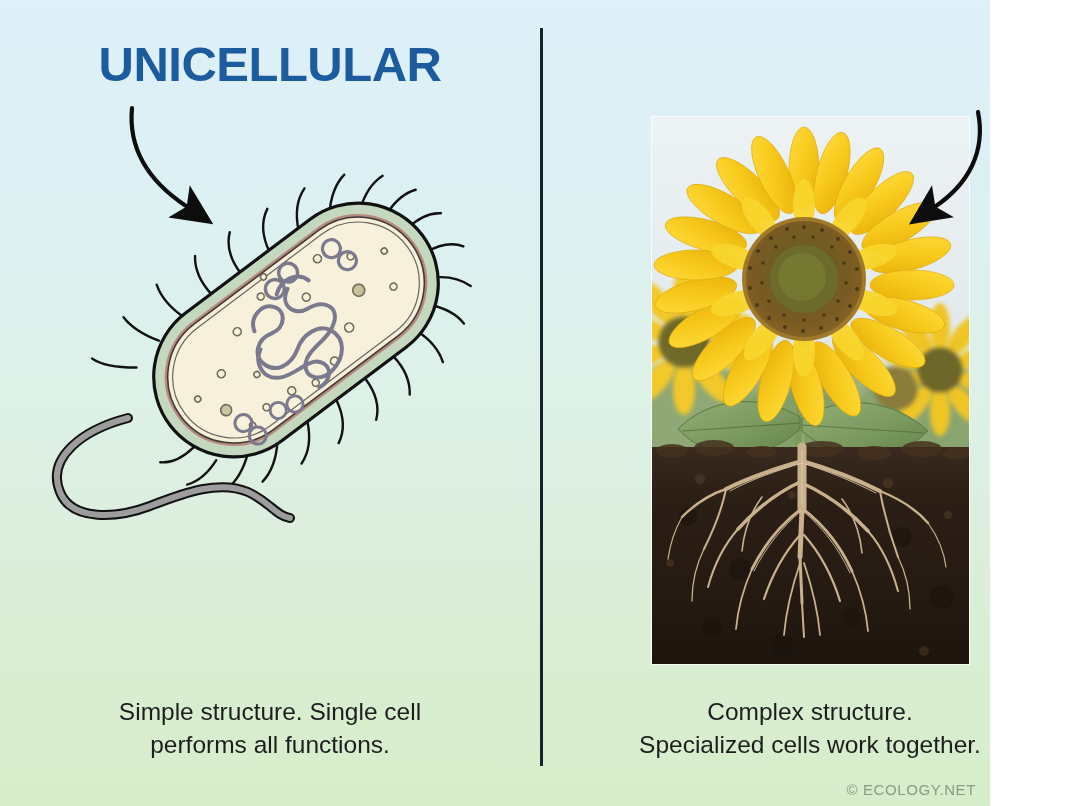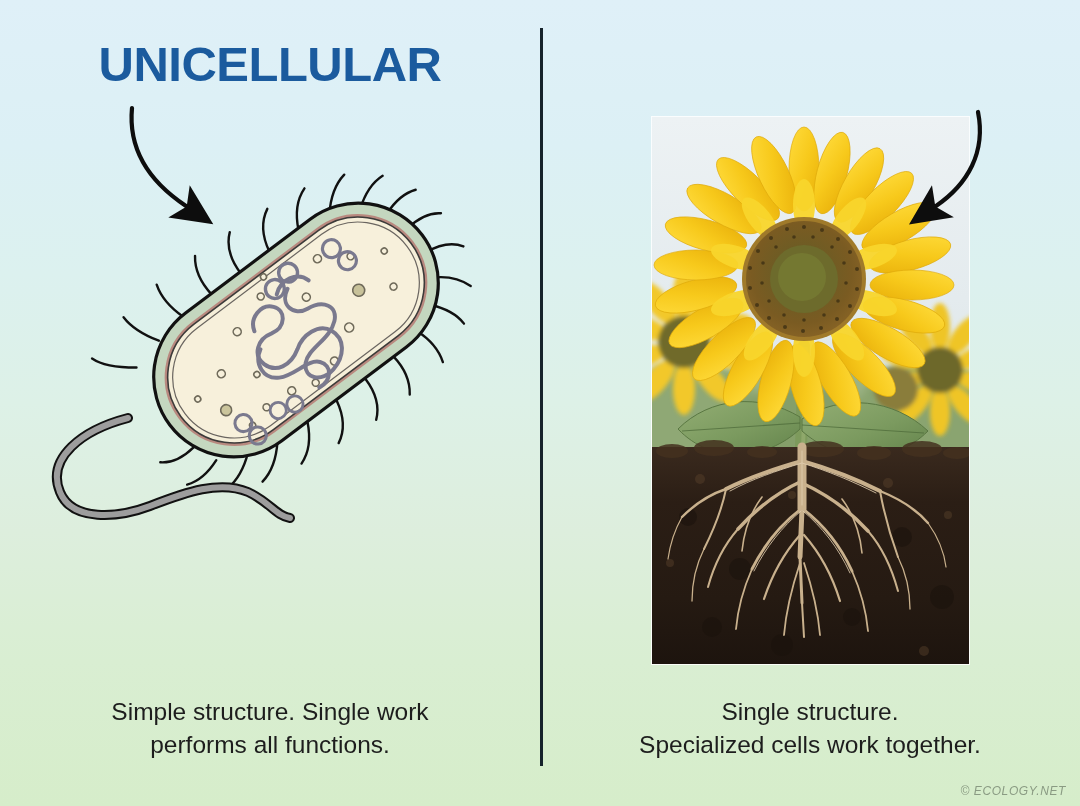--- a/index.html
+++ b/index.html
@@ -3,21 +3,21 @@
 <meta charset="utf-8">
 <title>Unicellular vs Multicellular</title>
 <style>
   html, body {
     margin: 0;
     padding: 0;
     background: #ffffff;
   }
   #canvas {
     position: relative;
-    width: 1080px;
+    width: 990px;
     height: 806px;
     overflow: hidden;
     background: linear-gradient(to bottom,
         #dff0f8 0%,
         #dcf0f5 18%,
         #dcf1ef 34%,
         #ddf1e7 50%,
         #ddeedd 66%,
         #d9eed2 82%,
         #d6edca 100%);
@@ -58,24 +58,23 @@
     white-space: pre-line;
   }
   #caption-left  { left: 20px;  width: 500px; top: 696px; }
   #caption-right { left: 560px; width: 500px; top: 696px; }
 
   
   #credit {
     position: absolute;
     right: 14px;
     bottom: 8px;
-    font-size: 12px;
+    font-size: 15px;
     letter-spacing: 0.6px;
     color: #8a9b83;
-    font-style: italic;
   }
 
   
   .layer {
     position: absolute;
     left: 0;
     top: 0;
     width: 1080px;
     height: 806px;
     pointer-events: none;
@@ -485,21 +484,21 @@
                  C-12,-42 -30,-38 -34,-24"></path>
         <path d="M-40,-6
                  C-54,2 -56,20 -42,28
                  C-28,36 -8,30 0,40
                  C8,50 -2,62 -16,60"></path>
         <path d="M6,-40 C18,-50 36,-46 40,-32"></path>
       </g>
     </g>
   </svg>
 
-  <div class="caption" id="caption-left">Simple structure. Single work
+  <div class="caption" id="caption-left">Simple structure. Single cell
 performs all functions.</div>
 
-  <div class="caption" id="caption-right">Single structure.
+  <div class="caption" id="caption-right">Complex structure.
 Specialized cells work together.</div>
 
   <div id="credit">© ECOLOGY.NET</div>
 
 </div>
 
 </body></html>

